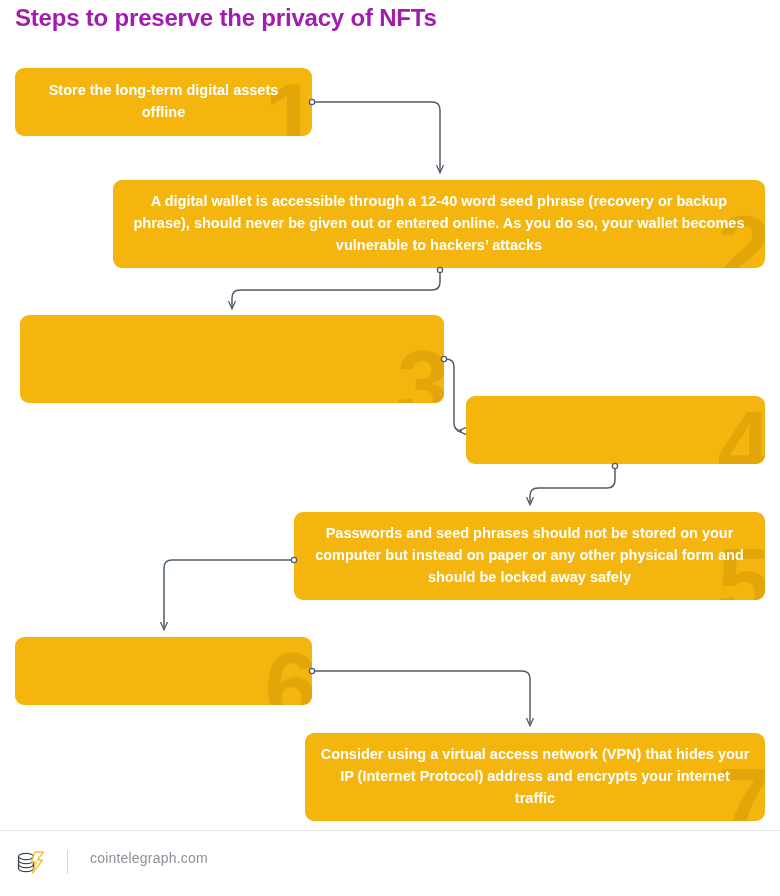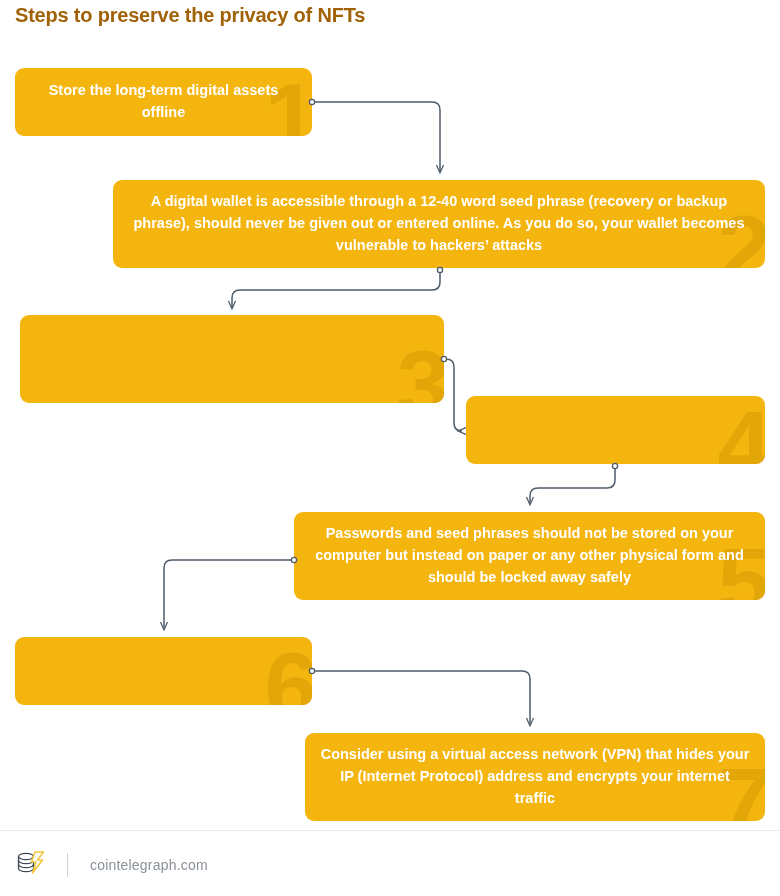--- a/index.html
+++ b/index.html
@@ -13,23 +13,23 @@
   #root {
     position: relative;
     width: 780px;
     height: 896px;
     background: #ffffff;
   }
   .page-title {
     position: absolute;
     left: 15px;
     top: 4px;
-    font-size: 20px;
+    font-size: 24px;
     font-weight: bold;
-    color: #a16207;
+    color: #a21caf;
     letter-spacing: -0.2px;
     white-space: nowrap;
   }
   .step-box {
     position: absolute;
     background: #F5B50F;
     border-radius: 9px;
     overflow: hidden;
     display: flex;
     align-items: center;
@@ -72,21 +72,20 @@
     top: 830px;
     width: 780px;
     height: 1px;
     background: #e8e8e8;
   }
   .footer {
     position: absolute;
     left: 15px;
     top: 850px;
     display: flex;
-    align-items: center;
     gap: 22px;
   }
   .footer-sep {
     width: 1px;
     height: 24px;
     background: #cfd3d6;
   }
   .footer-text {
     font-size: 14px;
     color: #8a9199;

